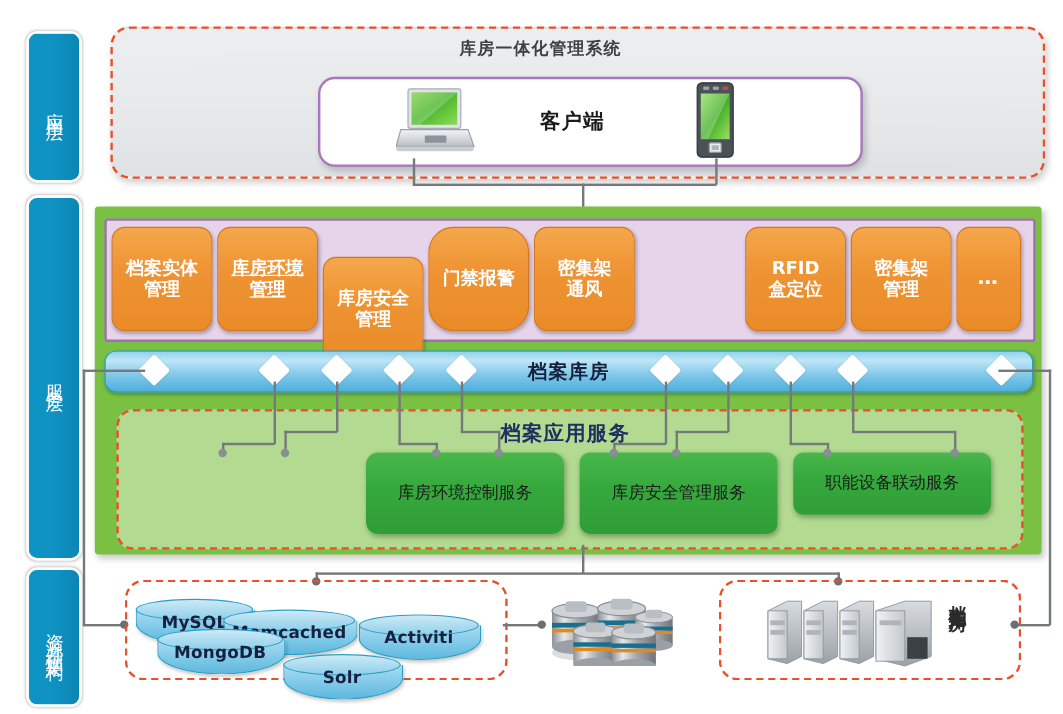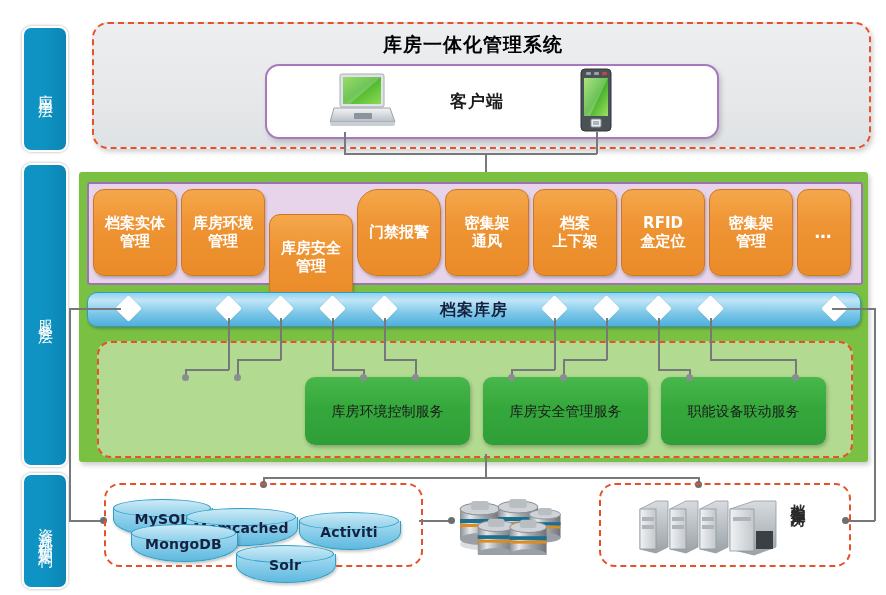--- a/index.html
+++ b/index.html
@@ -14,21 +14,21 @@
     box-shadow:0 0 3px rgba(0,0,0,.35);
     display:flex;align-items:center;justify-content:center;}
   .layer-tab span{writing-mode:vertical-rl;text-orientation:upright;
     color:#ffffff;font-size:15px;letter-spacing:5px;line-height:1;
     font-family:"DejaVu Sans","Liberation Sans",sans-serif;}
 
   
   .app-dash{position:absolute;border:2px dashed #e8502a;border-radius:16px;
     background:linear-gradient(to bottom,#eceef0 0%,#e6e8ea 60%,#dfe2e4 100%);
     box-shadow:2px 3px 5px rgba(0,0,0,.18);}
-  .app-title{position:absolute;color:#000000;font-size:19px;font-weight:bold;
+  .app-title{position:absolute;color:#404040;font-size:14px;font-weight:bold;
     letter-spacing:1px;white-space:nowrap;}
   .client-box{position:absolute;border:2px solid #a877bd;border-radius:14px;
     background:#ffffff;box-shadow:2px 3px 5px rgba(0,0,0,.18);}
   .client-label{position:absolute;color:#1b1b1b;font-size:17px;font-weight:bold;
     letter-spacing:1px;white-space:nowrap;}
 
   
   .svc-frame{position:absolute;background:#7ac143;border-radius:3px;
     box-shadow:2px 3px 5px rgba(0,0,0,.20);}
 
@@ -153,38 +153,34 @@
   <div class="dot" style="left:482px;top:178px;"></div>
 
   <div class="svc-frame" style="left:79px;top:172px;width:789px;height:290px;"></div>
 
   <div class="fn-band" style="left:87px;top:182px;width:772px;height:99px;"></div>
 
   <div class="fn-box" style="left:93px;top:189px;width:82px;height:85px;">
     <span style="white-space:pre-line;">档案实体
 管理</span>
     </div>
-  <div class="fn-box" style="left:181px;top:189px;width:82px;height:85px;">
+  <div class="fn-box" style="left:181px;top:189px;width:82px;height:85px;text-decoration:underline;">
     <span style="white-space:pre-line;">库房环境
 管理</span>
     </div>
   <div class="fn-box" style="left:269px;top:189px;width:82px;height:85px;margin-top:25px;">
     <span style="white-space:pre-line;">库房安全
 管理</span>
     </div>
   <div class="fn-box" style="left:357px;top:189px;width:82px;height:85px;border-radius:21px;">
     <span style="white-space:pre-line;">门禁报警</span>
     </div>
   <div class="fn-box" style="left:445px;top:189px;width:82px;height:85px;">
     <span style="white-space:pre-line;">密集架
 通风</span>
-    </div>
-  <div class="fn-box" style="left:533px;top:189px;width:82px;height:85px;">
-    <span style="white-space:pre-line;">档案
-上下架</span>
     </div>
   <div class="fn-box" style="left:621px;top:189px;width:82px;height:85px;">
     <span style="white-space:pre-line;">RFID
 盒定位</span>
     </div>
   <div class="fn-box" style="left:709px;top:189px;width:82px;height:85px;">
     <span style="white-space:pre-line;">密集架
 管理</span>
     </div>
   <div class="fn-box dots" style="left:797px;top:189px;width:52px;height:85px;">
@@ -199,28 +195,29 @@
   <div class="diamond" style="left:271px;top:299px;"></div>
   <div class="diamond" style="left:323px;top:299px;"></div>
   <div class="diamond" style="left:375px;top:299px;"></div>
   <div class="diamond" style="left:545px;top:299px;"></div>
   <div class="diamond" style="left:597px;top:299px;"></div>
   <div class="diamond" style="left:649px;top:299px;"></div>
   <div class="diamond" style="left:701px;top:299px;"></div>
   <div class="diamond" style="left:825px;top:299px;"></div>
 
   <div class="svc-dash" style="left:97px;top:341px;width:752px;height:113px;"></div>
+  <div class="svc-dash-title" style="left:417px;top:350px;">档案应用服务</div>
 
   <div class="svc-box" style="left:305px;top:377px;width:165px;height:68px;border-radius:10px;">
     <span>库房环境控制服务</span>
     </div>
   <div class="svc-box" style="left:483px;top:377px;width:165px;height:68px;">
     <span>库房安全管理服务</span>
     </div>
-  <div class="svc-box" style="left:661px;top:377px;width:165px;height:68px;">
+  <div class="svc-box" style="left:661px;top:377px;width:165px;height:52px;">
     <span>职能设备联动服务</span>
     </div>
 
   <div class="ln lnv" style="left:228px;top:318px;height:52px;"></div>
   <div class="ln lnh" style="left:185px;top:369px;width:44px;"></div>
   <div class="ln lnv" style="left:185px;top:369px;height:10px;"></div>
   <div class="dot grey" style="left:182px;top:374px;"></div>
 
   <div class="ln lnv" style="left:280px;top:318px;height:42px;"></div>
   <div class="ln lnh" style="left:237px;top:359px;width:44px;"></div>

